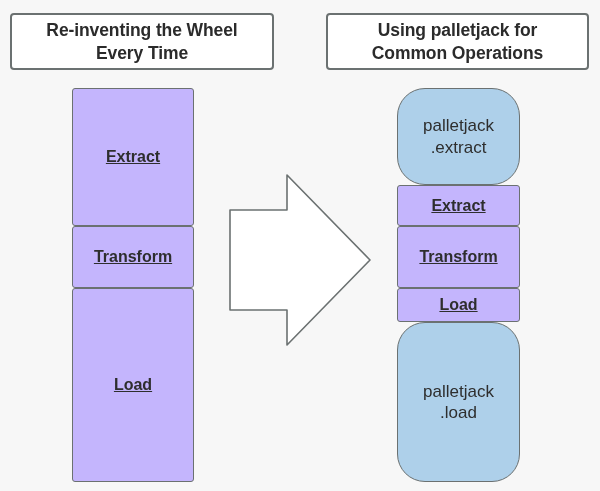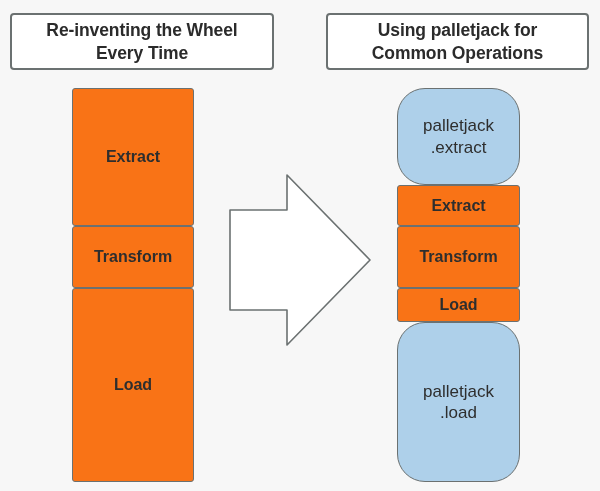--- a/index.html
+++ b/index.html
@@ -45,21 +45,21 @@
     box-sizing: border-box;
     border: 1.5px solid #6b7171;
     border-radius: 3px;
     display: flex;
     align-items: center;
     justify-content: center;
     text-align: center;
     color: #2e2e2e;
     line-height: 1.25;
   }
-  .green { background: #f97316; }
+  .green { background: #c4b5fd; text-decoration: underline; }
   .blue  { background: #aed0ea; border-radius: 28px; }
   .bold  { font-weight: bold; font-size: 16px; }
   .plain { font-weight: normal; font-size: 17px; }
 
   
   #left-extract   { left: 72px; top: 88px;  width: 122px; height: 138px; }
   #left-transform { left: 72px; top: 226px; width: 122px; height: 62px;  }
   #left-load      { left: 72px; top: 288px; width: 122px; height: 194px; }
 
   

